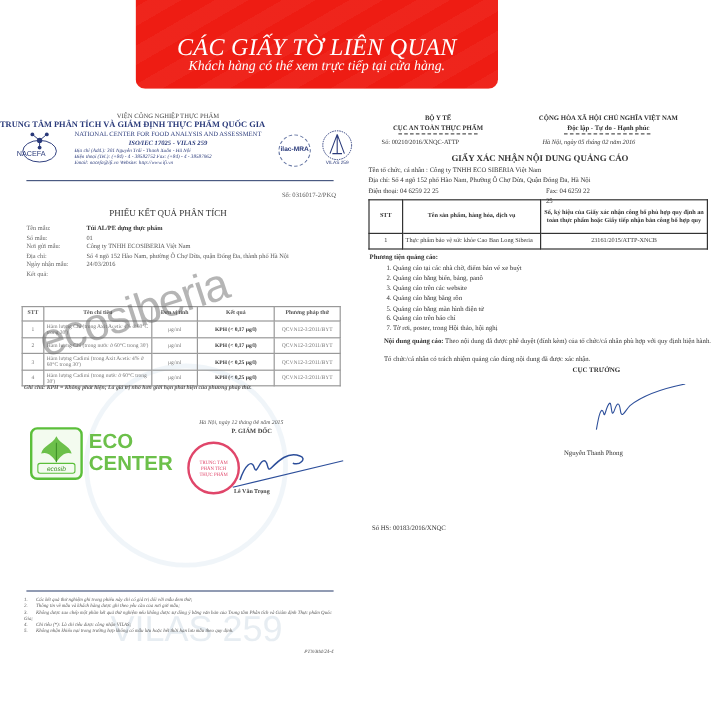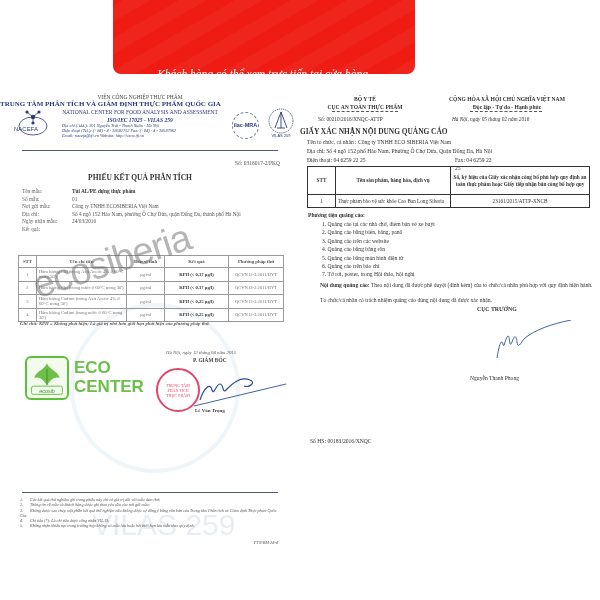--- a/index.html
+++ b/index.html
@@ -7,37 +7,37 @@
   body { position: relative; font-family: "Liberation Serif", serif; color: #333; }
 
   
   .banner {
     position: absolute; left: 113px; top: 0; width: 302px; height: 74px;
     background: #ee1c13; border-radius: 0 0 8px 8px;
     text-align: center; color: #fff;
     background-image: repeating-linear-gradient(-30deg, rgba(255,255,255,0.04) 0 14px, rgba(255,255,255,0) 14px 28px);
   }
   .banner-title { position: absolute; top: 29px; left: 0; right: 0; font-size: 20px; font-style: italic; letter-spacing: 0.3px; }
-  .banner-sub { position: absolute; top: 68px; left: 0; right: 0; font-size: 11.5px; font-style: italic; }
+  .banner-sub { position: absolute; top: 49px; left: 0; right: 0; font-size: 11.5px; font-style: italic; }
 
   
   .left-doc { position: absolute; left: 0; top: 88px; width: 300px; height: 512px; }
   .hdr-inst { position: absolute; top: 6px; left: 0; right: 20px; text-align: center; font-size: 5.5px; color: #444; }
   .hdr-center { position: absolute; top: 12px; left: 0; right: 20px; text-align: left; font-size: 7px; font-weight: bold; color: #2a3a7a; }
   .hdr-en { position: absolute; top: 21px; left: 0; right: 20px; text-align: center; font-size: 5.5px; color: #2a3a7a; }
   .hdr-iso { position: absolute; top: 29px; left: 0; right: 20px; text-align: center; font-size: 5.5px; font-weight: bold; font-style: italic; color: #2a3a7a; }
   .hdr-lines { position: absolute; top: 35px; left: 62px; font-size: 4.3px; font-style: italic; color: #2a3a7a; line-height: 5px; }
   .nacefa-logo { position: absolute; left: 18px; top: 20px; width: 30px; height: 28px; }
   .nacefa-txt { position: absolute; left: 14px; top: 38px; font-size: 6px; color: #2a3a7a; font-family: "Liberation Sans", sans-serif; }
   .ilac-logo { position: absolute; left: 232px; top: 24px; width: 27px; height: 27px; border: 1.5px dashed #6a7aa6; border-radius: 50%; font-size: 5.5px; color: #2a3a7a; text-align: center; line-height: 24px; font-weight: bold; font-family: "Liberation Sans", sans-serif; }
   .vilas-logo { position: absolute; left: 267px; top: 20px; width: 28px; height: 30px; }
   .hdr-rule { position: absolute; top: 62px; left: 22px; width: 256px; height: 1px; background: #4a5a82; }
 
   .so-ref { position: absolute; top: 72px; right: 20px; font-size: 5.5px; color: #555; }
-  .doc-title-left { position: absolute; top: 85px; left: 0; right: 20px; text-align: center; font-size: 7.5px; font-weight: bold; color: #333; }
+  .doc-title-left { position: absolute; top: 85px; left: 0; right: 20px; text-align: center; font-size: 7.5px; font-weight: normal; color: #333; }
   .info-grid { position: absolute; top: 100px; left: 22px; font-size: 5.3px; color: #666; line-height: 7.6px; }
   .info-row { display: flex; }
   .info-label { width: 50px; }
   .info-value { color: #555; }
   .info-value.bold { font-weight: bold; color: #333; }
 
   .watermark-eco { position: absolute; left: 30px; top: 152px; font-size: 38px; font-family: "Liberation Sans", sans-serif; color: rgba(90,90,90,0.45); transform: rotate(-18deg); letter-spacing: -1px; }
   .watermark-vilas { position: absolute; left: 92px; top: 420px; font-size: 30px; color: rgba(170,190,210,0.28); font-family: "Liberation Sans", sans-serif; }
   .watermark-circle { position: absolute; left: 70px; top: 215px; width: 170px; height: 170px; border-radius: 50%; border: 4px solid rgba(170,200,220,0.18); }
 
@@ -63,21 +63,21 @@
   .form-code { position: absolute; top: 452px; right: 22px; font-size: 4.3px; font-style: italic; color: #555; }
 
   
   .right-doc { position: absolute; left: 300px; top: 88px; width: 300px; height: 512px; font-size: 5.6px; color: #333; }
   .r-agency { position: absolute; top: 7px; left: 10px; width: 110px; text-align: center; font-weight: bold; font-size: 5.6px; line-height: 8px; }
   .r-republic { position: absolute; top: 7px; left: 122px; width: 170px; text-align: center; font-weight: bold; font-size: 5.6px; line-height: 8px; }
   .r-dash1 { position: absolute; top: 23px; left: 32px; width: 66px; border-top: 0.7px dashed #555; }
   .r-dash2 { position: absolute; top: 23px; left: 170px; width: 72px; border-top: 0.7px dashed #555; }
   .r-so { position: absolute; top: 28px; left: 18px; font-size: 5.3px; }
   .r-date { position: absolute; top: 28px; left: 152px; font-size: 5.3px; font-style: italic; }
-  .r-title { position: absolute; top: 39px; left: 0; right: 0; font-size: 7.4px; font-weight: bold; }
+  .r-title { position: absolute; top: 39px; left: 0; right: 0; text-align: center; font-size: 7.4px; font-weight: bold; }
   .r-info { position: absolute; top: 50px; left: 7px; font-size: 5.6px; line-height: 8.8px; }
   .r-info .fax { position: absolute; left: 148px; }
 
   table.rt { position: absolute; top: 78px; left: 7px; width: 283px; border-collapse: collapse; font-size: 5.2px; }
   table.rt th, table.rt td { border: 0.8px solid #333; text-align: center; vertical-align: middle; padding: 1px 2px; }
   table.rt th { font-weight: bold; height: 28px; line-height: 6.5px; }
   table.rt td { height: 13px; }
   table.rt td.nm { text-align: left; line-height: 6px; }
 
   .r-media-title { position: absolute; top: 124px; left: 8px; font-weight: bold; font-size: 5.6px; }
@@ -87,20 +87,21 @@
   .r-resp { position: absolute; top: 209px; left: 20px; font-size: 5.6px; }
   .r-chief { position: absolute; top: 218px; left: 177px; font-weight: bold; font-size: 5.8px; }
   .sig-right { position: absolute; left: 185px; top: 232px; width: 90px; height: 45px; }
   .r-signer { position: absolute; top: 287px; left: 170px; font-size: 5.6px; }
   .r-hs-wrap { position: absolute; top: 350px; left: 10px; font-size: 5.6px; }
 </style>
 </head>
 <body>
 
 <div class="banner">
+  <div class="banner-title">CÁC GIẤY TỜ LIÊN QUAN</div>
   <div class="banner-sub">Khách hàng có thể xem trực tiếp tại cửa hàng.</div>
 </div>
 
 <div class="left-doc">
   <svg class="nacefa-logo" viewBox="0 0 30 28">
     <ellipse cx="15" cy="18" rx="14" ry="9" fill="none" stroke="#2a3a7a" stroke-width="0.8"></ellipse>
     <circle cx="15" cy="9" r="2.2" fill="#2a3a7a"></circle>
     <circle cx="9" cy="4" r="1.6" fill="#2a3a7a"></circle>
     <circle cx="21" cy="4" r="1.6" fill="#2a3a7a"></circle>
     <circle cx="15" cy="15" r="1.6" fill="#2a3a7a"></circle>

